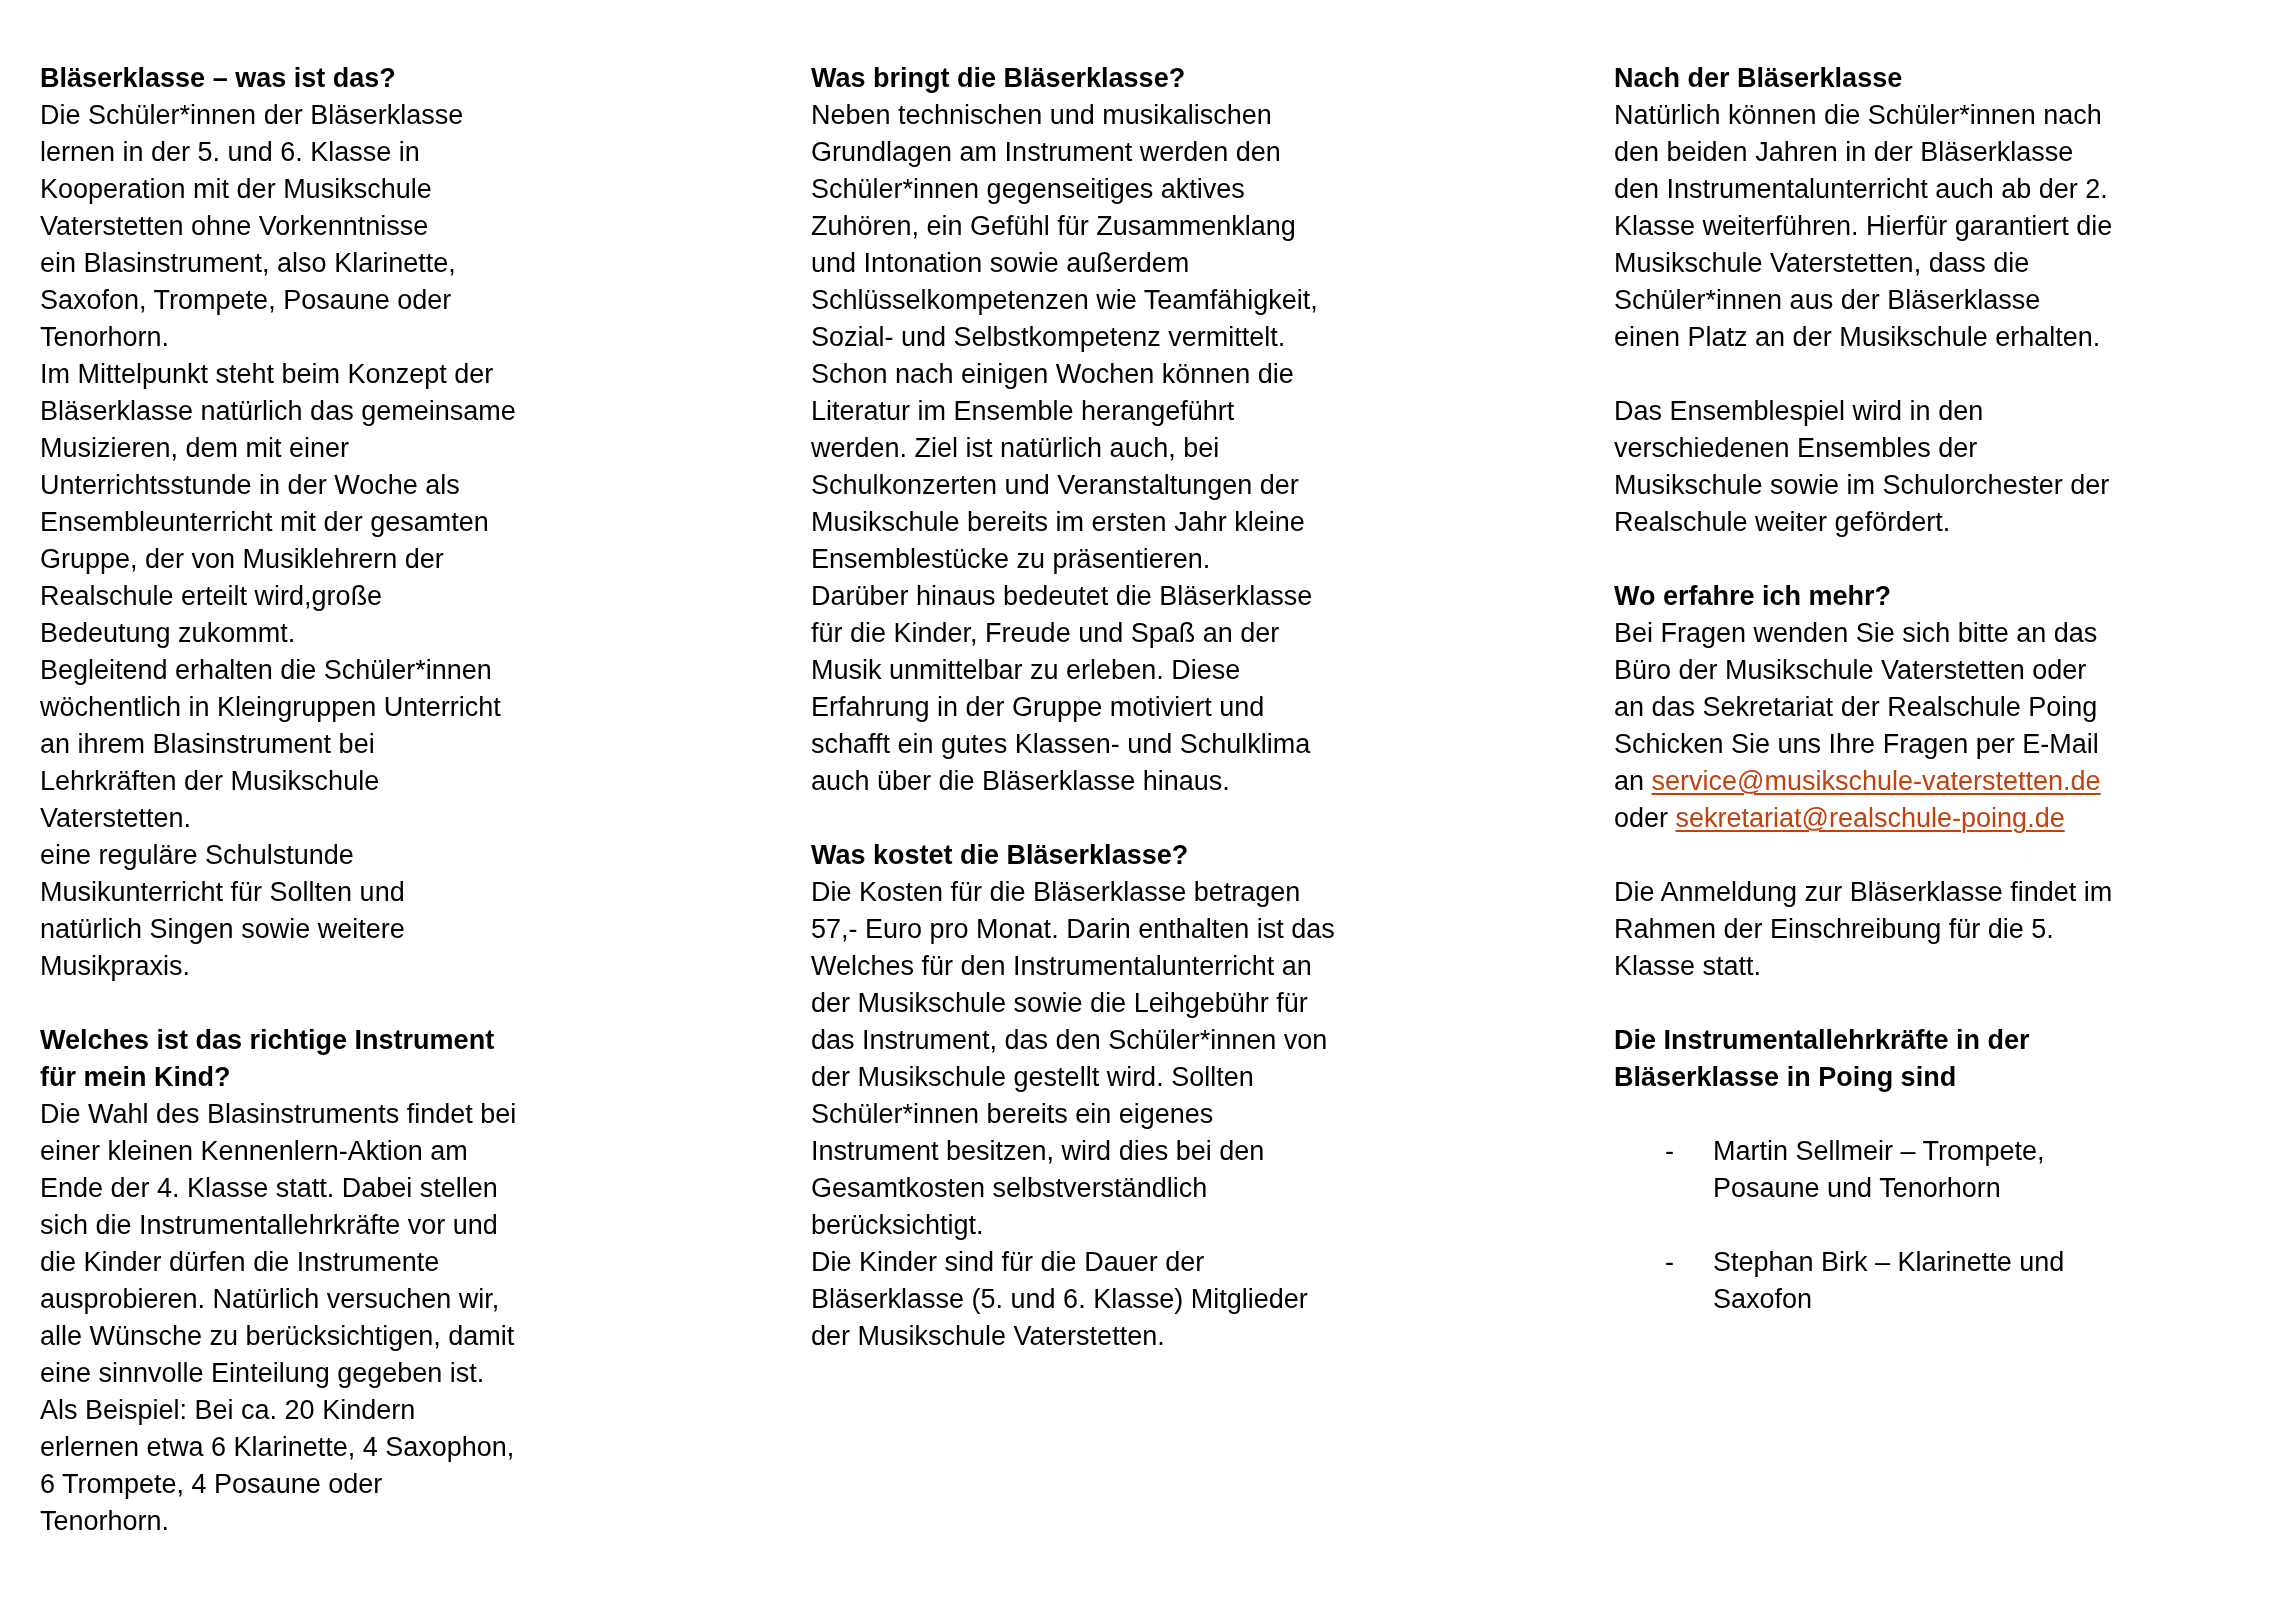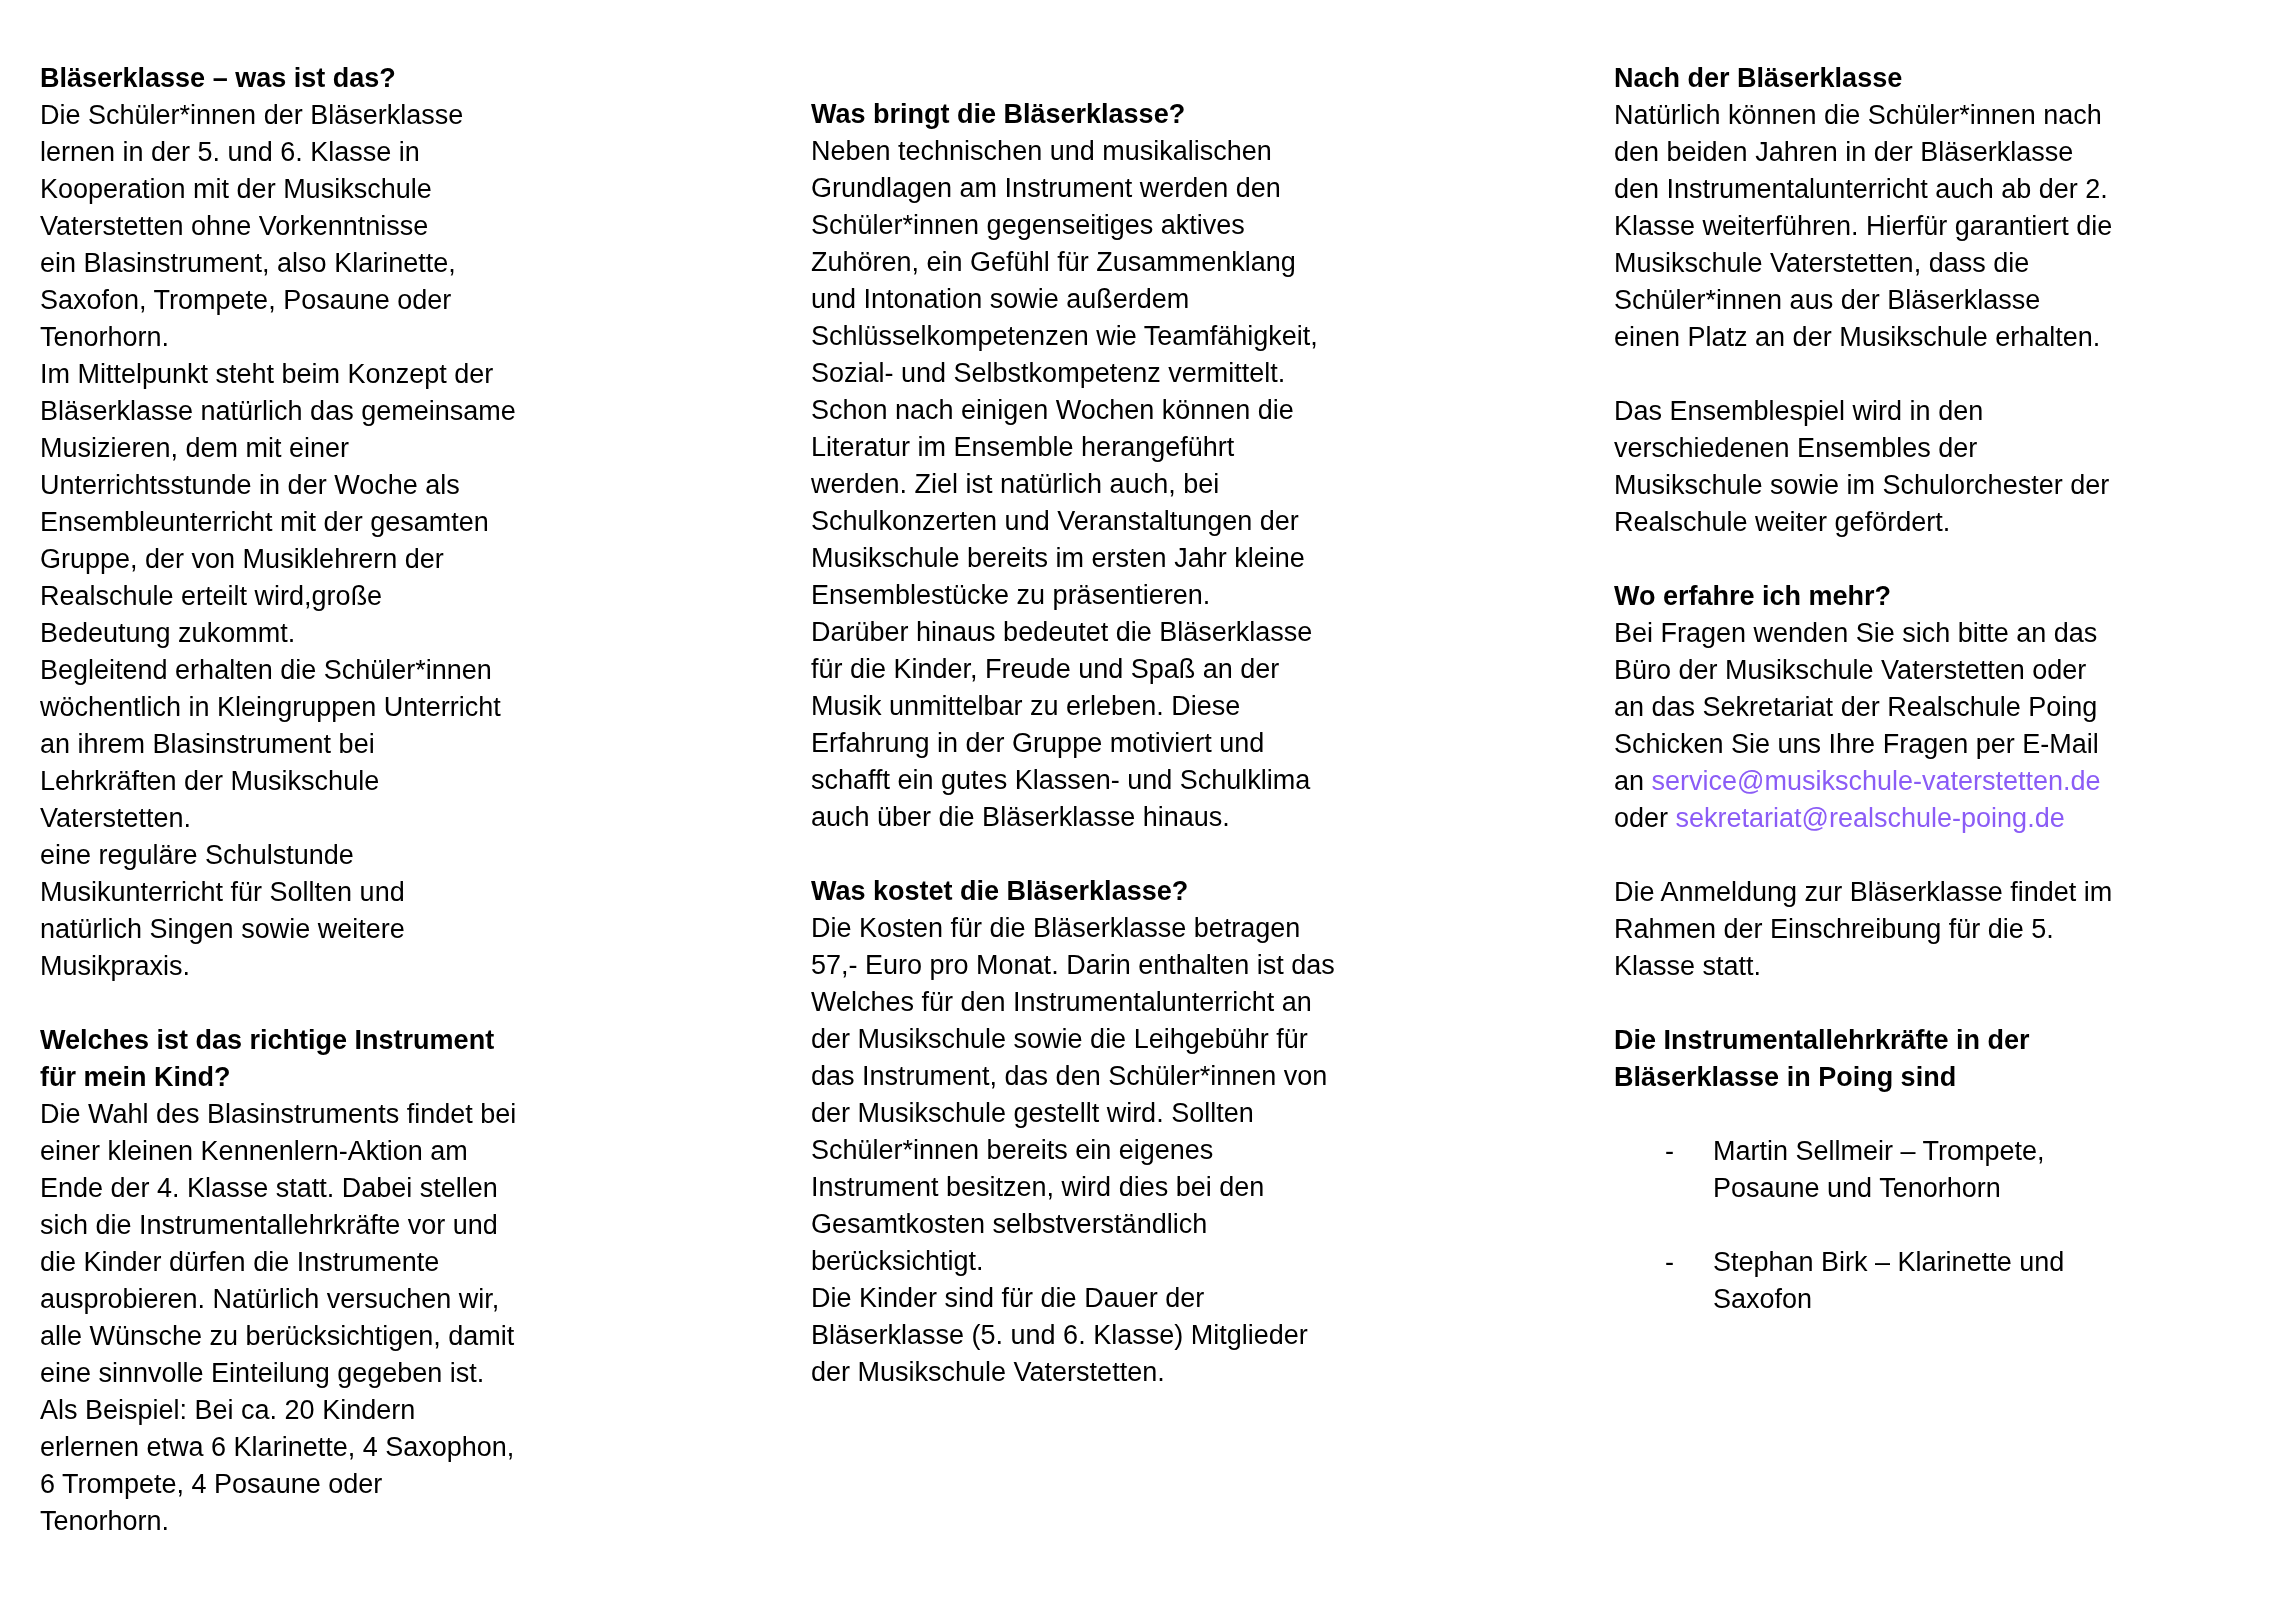--- a/index.html
+++ b/index.html
@@ -24,32 +24,33 @@
     background: #ffffff;
   }
   .column {
     position: absolute;
     top: 48px;
     font-size: 27px;
     line-height: 37px;
     white-space: nowrap;
   }
   .col-1 { left: 40px; width: 621px; }
-  .col-2 { left: 811px; width: 660px; margin-top: 36px; }
+  .col-2 { left: 811px; width: 660px; }
   .col-3 { left: 1614px; width: 640px; }
   .line {
     display: block;
     height: 37px;
   }
   .blank { display: block; height: 37px; }
   .heading {
     font-weight: bold;
   }
   .link {
-    color: #8b5cf6;
+    color: #c2410c;
+    text-decoration: underline;
     text-underline-offset: 2.9px;
     text-decoration-thickness: 1.9px;
     cursor: pointer;
   }
   .list-item {
     display: block;
     position: relative;
     padding-left: 99px;
   }
   .list-dash {

